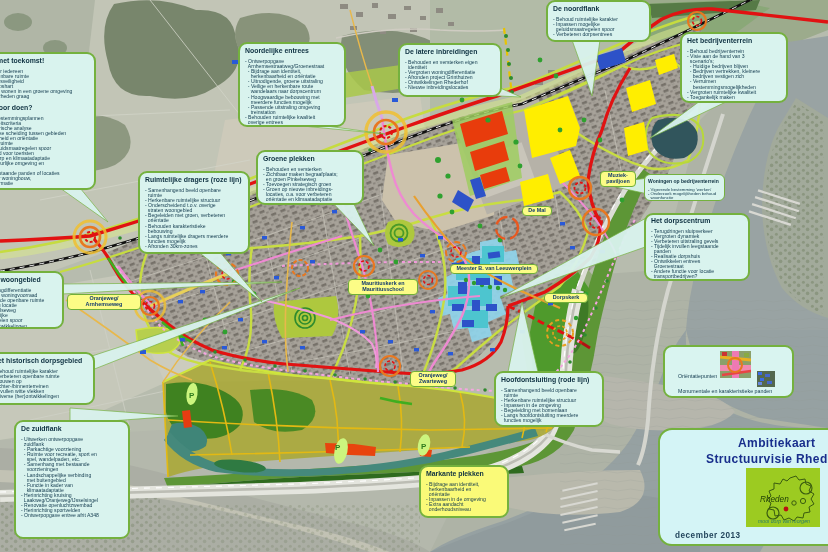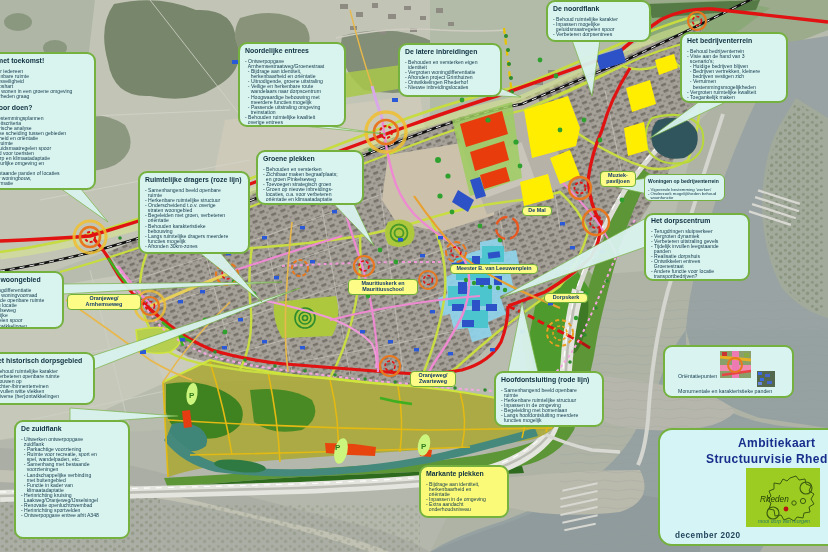--- a/index.html
+++ b/index.html
@@ -858,15 +858,15 @@
     <path d="M44,10 L50,8 L53,12 L59,11 L60,16 L65,18 L63,23 L68,26 L65,31 L68,36 L63,39 L64,44 L58,45 L57,50 L51,49 L48,53 L43,50 L38,52 L35,47 L29,48 L28,42 L23,41 L25,35 L21,32 L25,28 L23,23 L28,21 L28,15 L34,16 L37,11 L41,13 Z" fill="none" stroke="#3a5c10" stroke-width="1"></path>
     <circle cx="60" cy="20" r="6" fill="none" stroke="#3a5c10" stroke-width="1.1"></circle>
     <circle cx="57" cy="33" r="2.6" fill="none" stroke="#3a5c10" stroke-width="1"></circle>
     <circle cx="48" cy="35" r="2.2" fill="none" stroke="#3a5c10" stroke-width="1"></circle>
     <circle cx="27" cy="45" r="6" fill="none" stroke="#3a5c10" stroke-width="1.2"></circle>
     <circle cx="40" cy="41" r="2.4" fill="#bb1111"></circle>
     <text x="14" y="34" font-size="8.2" font-style="italic" fill="#1e3c08" font-family="Liberation Sans,sans-serif">Rheden</text>
     <text x="12" y="55" font-size="5.2" font-style="italic" fill="#2a7a6a" font-family="Liberation Sans,sans-serif">mooi dorp van morgen</text>
   </svg>
 
-  <div style="position:absolute;left:15px;top:101px;font-size:8.2px;font-weight:bold;color:#23455c;letter-spacing:.5px;">december 2020</div>
+  <div style="position:absolute;left:15px;top:101px;font-size:8.2px;font-weight:bold;color:#23455c;letter-spacing:.5px;">december 2013</div>
 </div>
 </div>
 
 </body></html>

